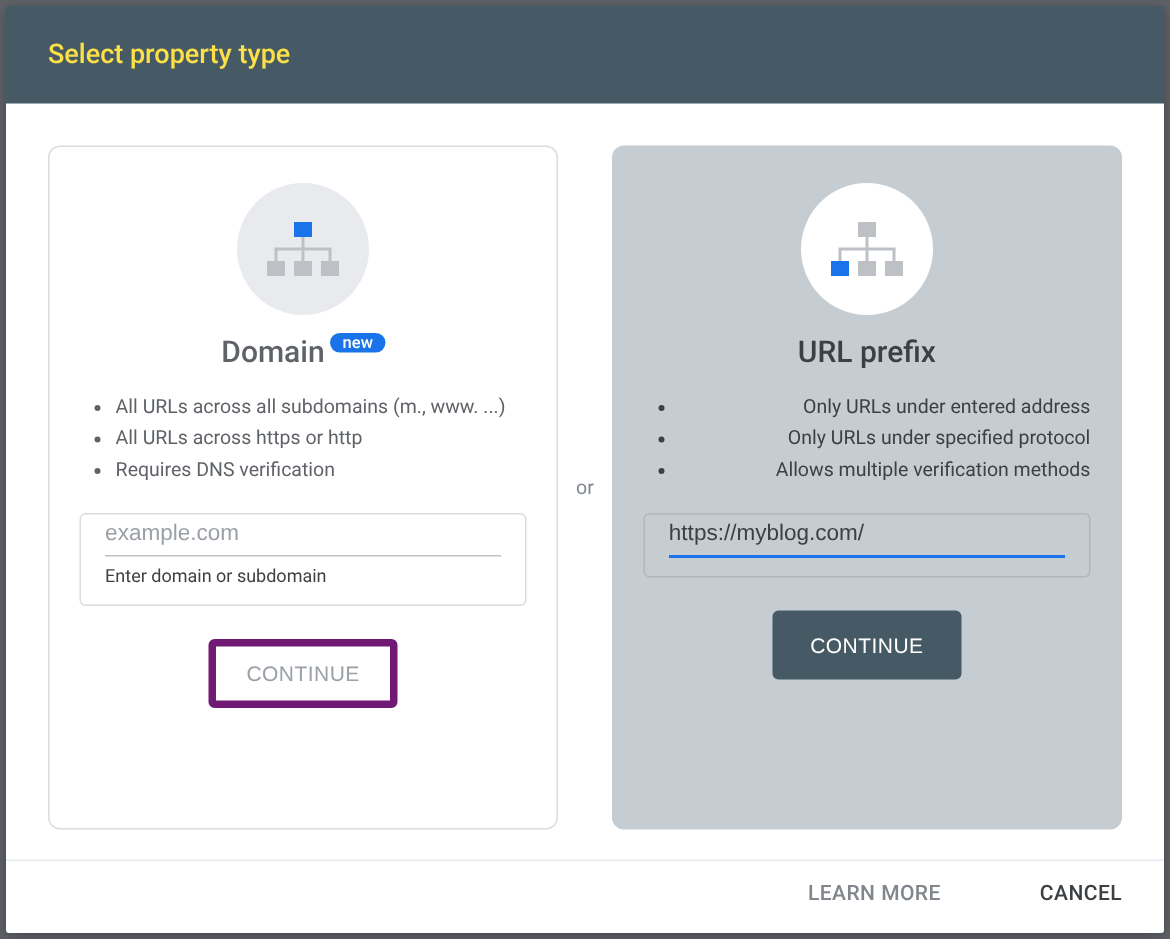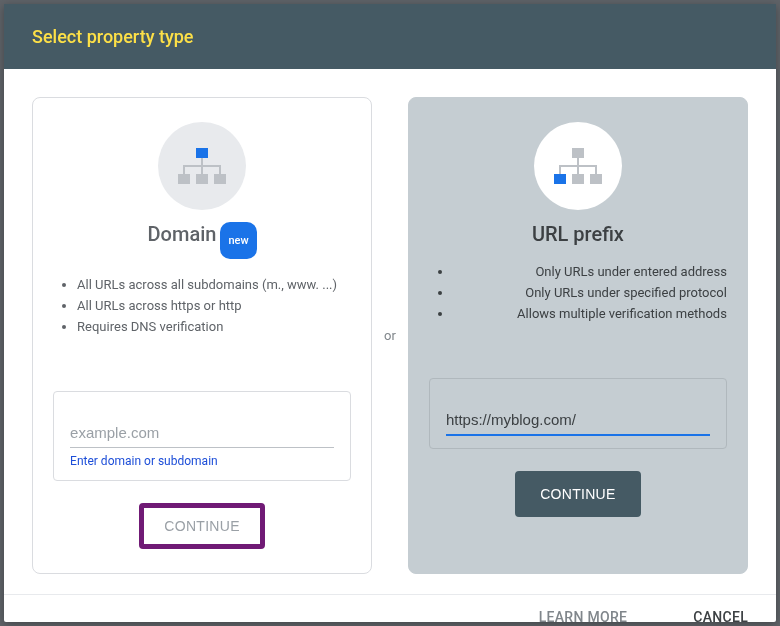--- a/index.html
+++ b/index.html
@@ -84,59 +84,58 @@
       align-items: flex-start;
       gap: 4px;
       margin-bottom: 16px;
     }
     .card.active .card-title { color: #3c4043; }
     .badge {
       background: #1a73e8;
       color: #fff;
       font-size: 11px;
       font-weight: 500;
-      padding: 12px 8px;
+      padding: 0 8px;
       border-radius: 10px;
     }
     .bullets {
       align-self: stretch;
       list-style: disc;
       padding-left: 24px;
       margin-bottom: 18px;
     }
     .bullets li {
       font-size: 13px;
       color: #5f6368;
       line-height: 1.6;
     }
     .card.active .bullets li { color: #3c4043; text-align: right; }
     .input-wrap {
       align-self: stretch;
       border: 1px solid #dadce0;
       border-radius: 4px;
-      padding: 28px 16px 12px;
+      padding: 0 16px 12px;
       margin-bottom: 22px;
-      margin-top: 36px;
     }
     .card.active .input-wrap { border-color: #b0b8bd; }
     .text-input {
       width: 100%;
       border: none;
       border-bottom: 1px solid #bdc1c6;
       background: transparent;
       font-size: 15px;
       padding: 4px 0 6px;
       outline: none;
       color: #3c4043;
     }
     .text-input::placeholder { color: #9aa0a6; }
     .card.active .text-input { border-bottom: 2px solid #1a73e8; }
     .input-hint {
       font-size: 12px;
-      color: #1d4ed8;
+      color: #404040;
       margin-top: 6px;
     }
     .btn {
       border: 5px solid #701a75;
       background: #fff;
       color: #9aa0a6;
       font-size: 14px;
       font-weight: 500;
       padding: 10px 20px;
       border-radius: 4px;

